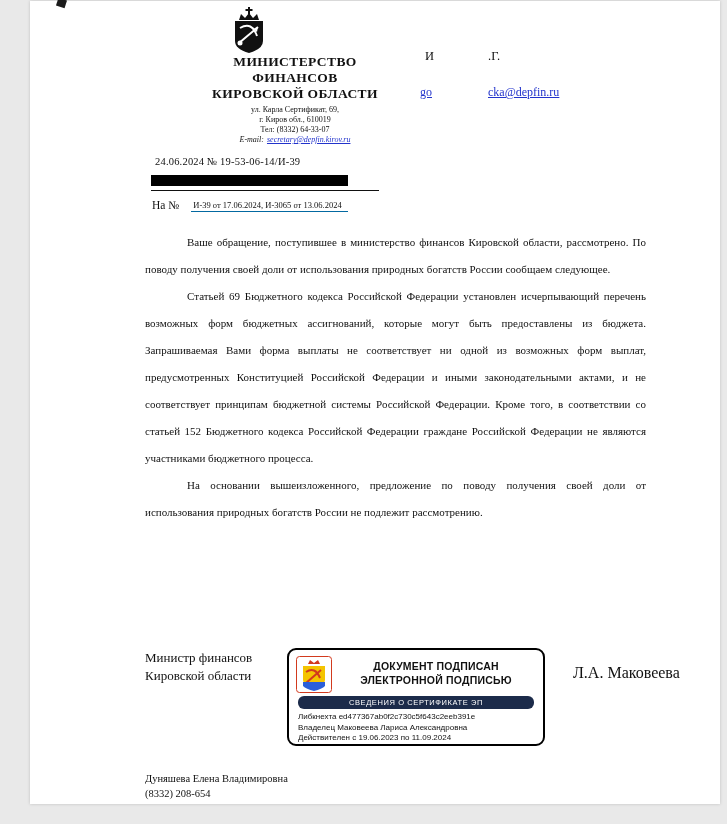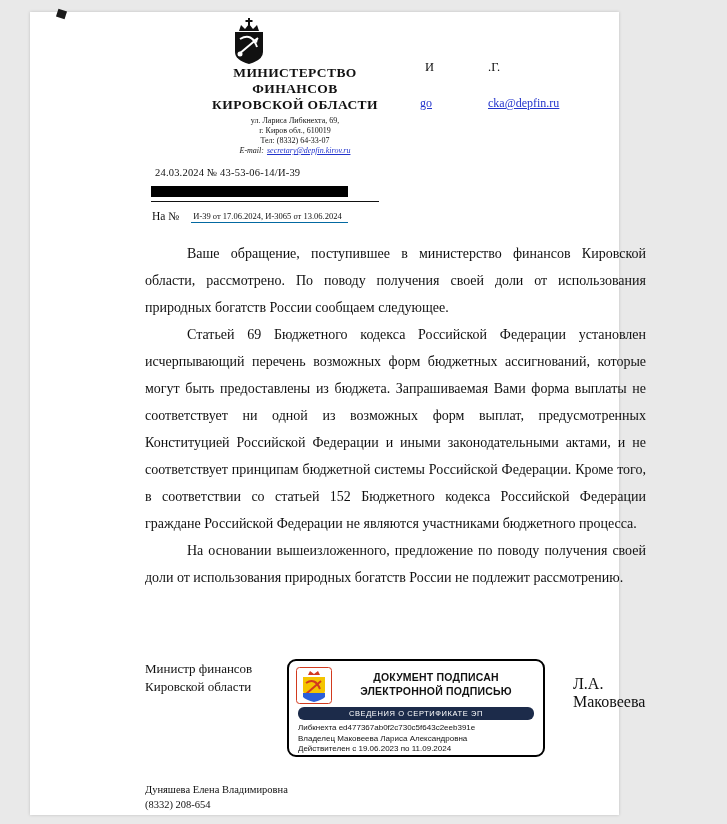--- a/index.html
+++ b/index.html
@@ -3,21 +3,21 @@
 <meta charset="utf-8">
 <style>
   * { margin:0; padding:0; box-sizing:border-box; }
   body { width:727px; height:824px; }
   .viewport {
     position:relative; width:727px; height:824px;
     background:#e9e9e9; overflow:hidden;
     font-family:"Liberation Serif", serif; color:#111;
   }
   .paper {
-    position:absolute; left:30px; top:12px; width:589px; height:803px;
+    position:absolute; left:30px; top:1px; width:690px; height:803px;
     background:#ffffff; box-shadow:0 0 3px rgba(0,0,0,.18);
   }
   .scan-mark{ position:absolute; left:27px; top:-2px; width:9px; height:8px; background:#1b1b1b; transform:rotate(18deg); }
 
   
   .emblem-top { position:absolute; left:197px; top:6px; width:44px; height:47px; }
   .ministry { position:absolute; left:120px; top:53px; width:290px; text-align:center;
     font-weight:bold; font-size:13.5px; line-height:16px; letter-spacing:.4px; }
   .addr-block { position:absolute; left:120px; top:104px; width:290px; text-align:center;
     font-size:8px; line-height:10px; }
@@ -34,21 +34,21 @@
 
   
   .addressee-name { position:absolute; left:395px; top:48px; width:230px; font-size:12.5px; }
   .addressee-name .part2 { position:absolute; left:63px; top:0; }
   .addressee-email { position:absolute; left:390px; top:84px; width:230px; font-size:12px; }
   .addressee-email .part1 { text-decoration:underline; }
   .addressee-email .part2 { position:absolute; left:68px; top:0; text-decoration:underline; }
 
   
   .body-text { position:absolute; left:115px; top:228px; width:501px; }
-  .body-text p { font-size:14px; line-height:27px; text-align:justify; text-indent:42px; }
+  .body-text p { font-size:11px; line-height:27px; text-align:justify; text-indent:42px; }
 
   
   .sig-title { position:absolute; left:115px; top:648px; font-size:13px; line-height:18px; }
   .sig-name  { position:absolute; left:543px; top:663px; font-size:16px; }
 
   .stamp {
     position:absolute; left:257px; top:647px; width:258px; height:98px;
     border:2px solid #000; border-radius:9px; background:#fff;
     font-family:Liberation Sans, sans-serif;
   }
@@ -84,29 +84,29 @@
       </svg>
     </div>
 
     <div class="ministry">
       <div>МИНИСТЕРСТВО</div>
       <div>ФИНАНСОВ</div>
       <div>КИРОВСКОЙ ОБЛАСТИ</div>
     </div>
 
     <div class="addr-block">
-      <div class="addr-line">ул. Лариса Либкнехта, 69,</div>
+      <div class="addr-line">ул. Карла Сертификат, 69,</div>
       <div class="addr-line">г. Киров обл., 610019</div>
       <div class="addr-line">Тел: (8332)  64-33-07</div>
       <div class="addr-line email-line">
         <span class="email-label">E-mail:</span><a class="link">secretary@depfin.kirov.ru</a>
       </div>
     </div>
 
-    <div class="date-line">24.03.2024 № 43-53-06-14/И-39</div>
+    <div class="date-line">24.06.2024 № 19-53-06-14/И-39</div>
     <div class="redaction-bar"></div>
     <div class="redaction-underline"></div>
 
     <div class="ref-line">
       <span>На №</span><span class="ref-value">И-39 от 17.06.2024, И-3065 от 13.06.2024</span>
     </div>
 
     <div class="addressee-name">
       <span class="part1">И</span>
       <span class="part2">.Г.</span>

